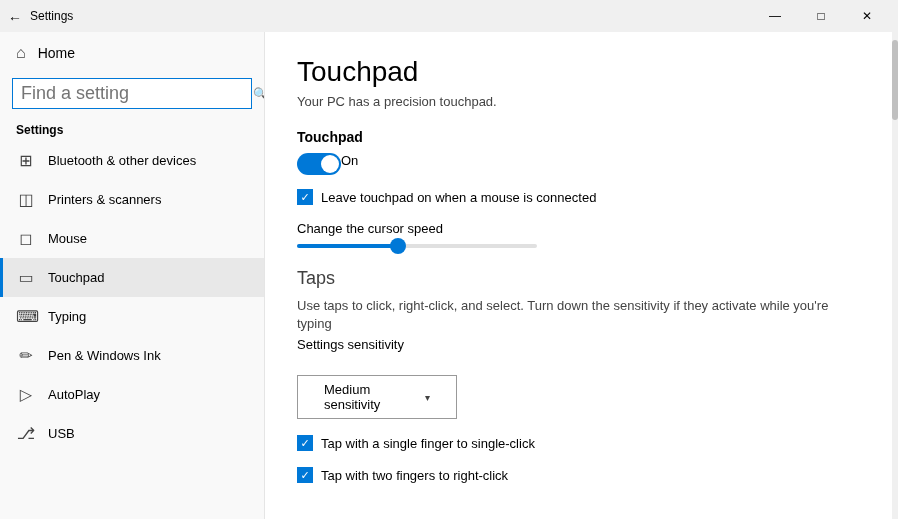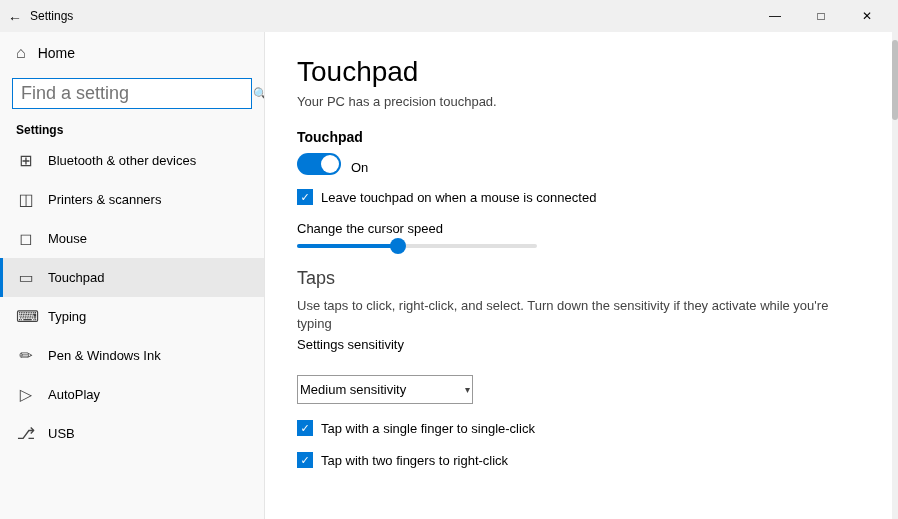--- a/index.html
+++ b/index.html
@@ -126,22 +126,21 @@
       margin-bottom: 20px;
     }
     .section-label {
       font-size: 14px;
       font-weight: 600;
       color: #000;
       margin-bottom: 8px;
     }
     .toggle-row {
       display: flex;
-      align-items: flex-end;
-      gap: 10px;
+      align-items: flex-start;
       margin-bottom: 14px;
     }
     .toggle {
       width: 44px;
       height: 22px;
       background: #0078d7;
       border-radius: 11px;
       position: relative;
       cursor: pointer;
       flex-shrink: 0;
@@ -211,22 +210,22 @@
       color: #444;
       margin-bottom: 4px;
       line-height: 1.4;
     }
     .sensitivity-label { font-size: 13px; color: #000; margin-bottom: 6px; }
     .dropdown {
       display: flex;
       align-items: center;
       justify-content: space-between;
       border: 1px solid #999;
-      padding: 6px 2px;
-      width: 176px;
+      padding: 6px 26px;
+      width: 160px;
       cursor: pointer;
       font-size: 13px;
       color: #000;
       margin-bottom: 16px;
       background: #fff;
       margin-top: 23px;
     }
     .dropdown-arrow { font-size: 10px; color: #444; }
     .scrollbar {
       width: 6px;

